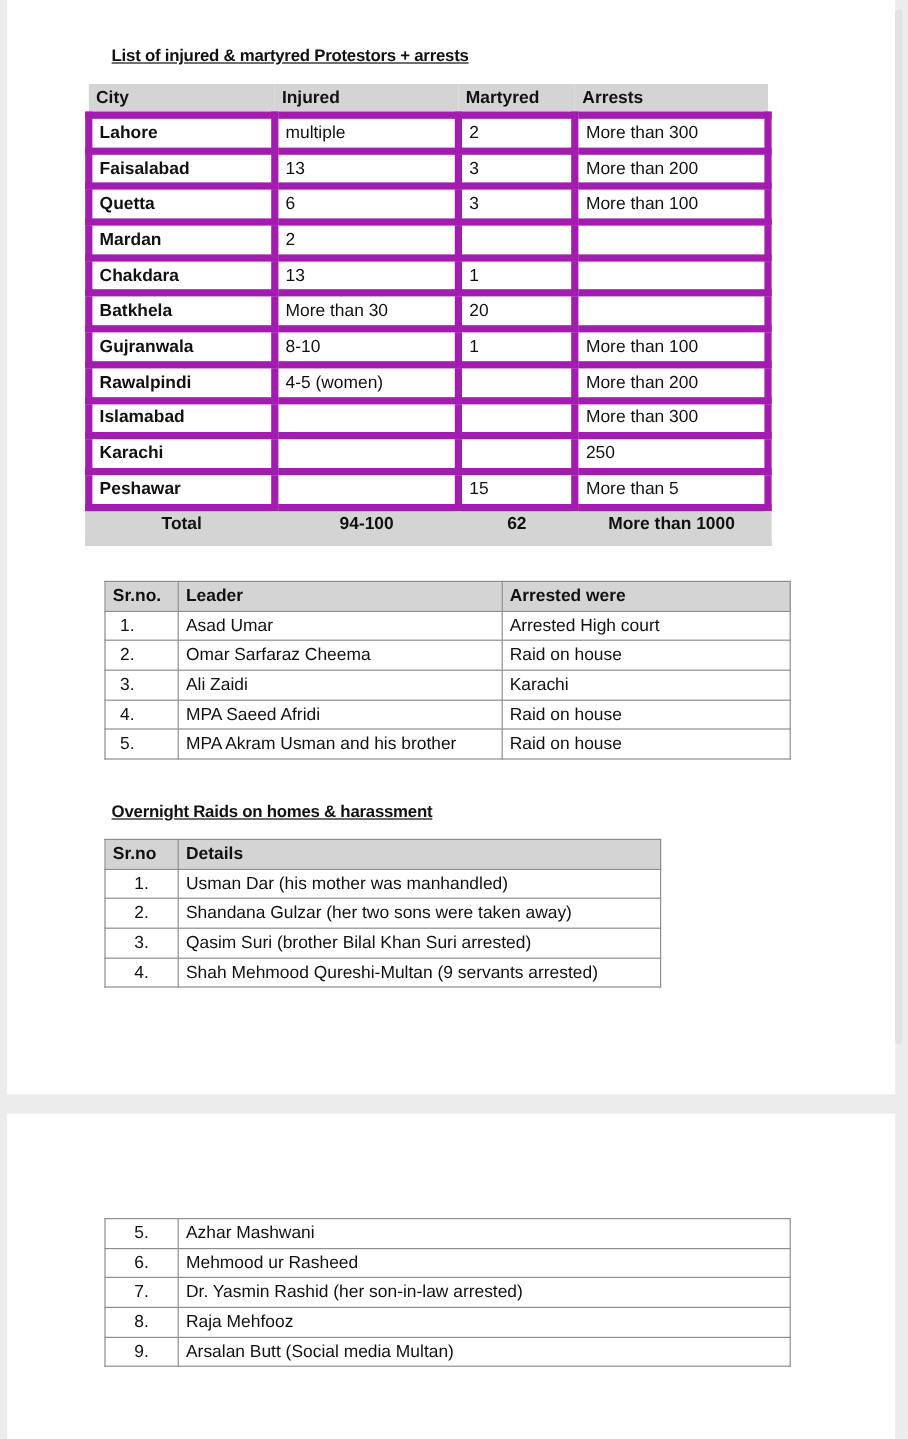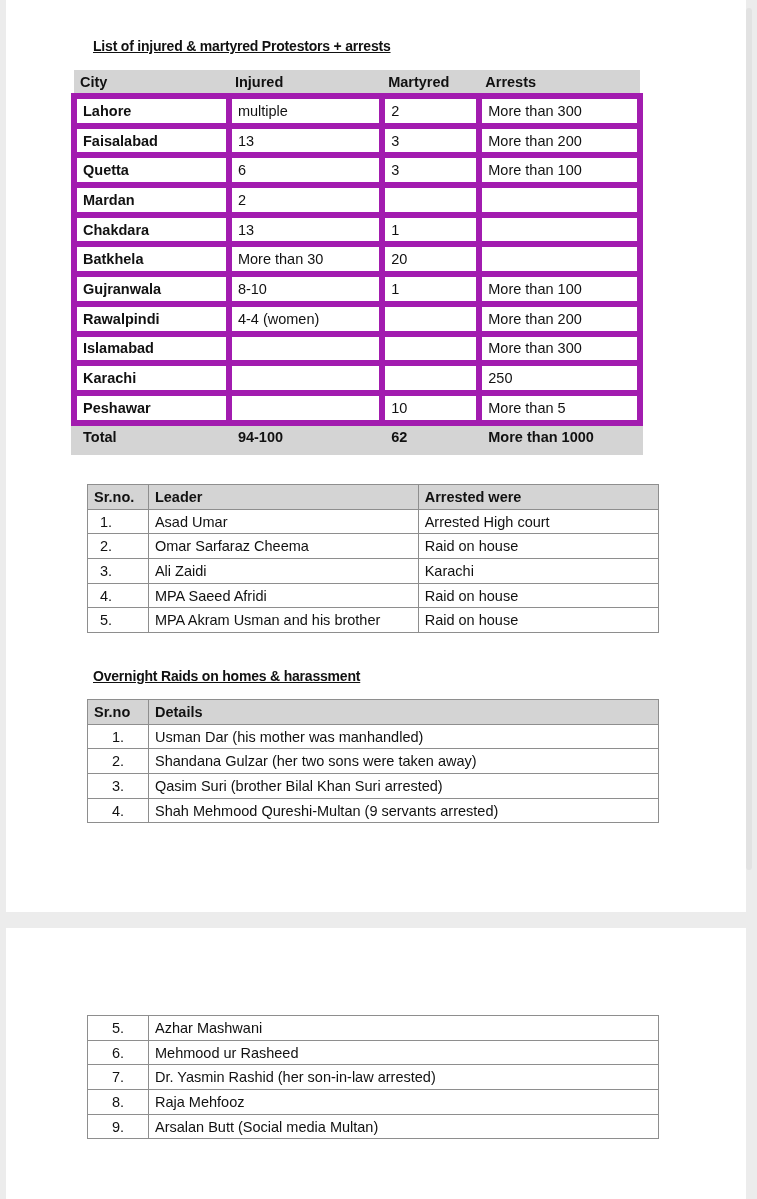--- a/index.html
+++ b/index.html
@@ -26,34 +26,34 @@
     letter-spacing: -0.2px;
   }
   table { border-collapse: collapse; position: absolute; font-size: 14.5px; }
   td, th { padding: 0 6px; height: 23.7px; text-align: left; white-space: nowrap; }
 
   
   .t1 { left: 71px; top: 70px; width: 572px; }
   .t1 th { background: #d4d4d4; font-weight: bold; border-bottom: 2.5px solid #8a8a8a; height: 23px; }
   .t1 td { border: 6px solid #a21caf; }
   .t1 td:first-child { font-weight: bold; }
-  .t1 tr.total td { background: #d4d4d4; font-weight: bold; border-color: #d4d4d4; }
+  .t1 tr.total td { background: #d4d4d4; font-weight: bold; border-color: #d4d4d4; text-align: center; }
   .t1 col.c1 { width: 157px; }
   .t1 col.c2 { width: 155px; }
   .t1 col.c3 { width: 98px; }
   .t1 col.c4 { width: 162px; }
 
   
   .t2, .t3, .t4 { border: 1px solid #8e8e8e; padding-left: 33px; }
   .t2 th, .t3 th { background: #d4d4d4; font-weight: bold; border: 1px solid #8e8e8e; }
   .t2 td, .t3 td, .t4 td { border: 1px solid #8e8e8e; }
   .t2 { left: 87px; top: 484px; width: 572px; }
   .t2 col.c1 { width: 61px; } .t2 col.c2 { width: 270px; } .t2 col.c3 { width: 241px; }
   .t2 td.num { padding-left: 12px; }
-  .t3 { left: 87px; top: 699px; width: 572px; }
+  .t3 { left: 87px; top: 699px; width: 464px; }
   .t4 { left: 87px; top: 1015px; width: 572px; }
   .t3 col.c1, .t4 col.c1 { width: 61px; }
   .t3 td.num, .t4 td.num { text-align: center; }
 </style>
 </head>
 <body>
 
 <div class="page page1">
   <div class="section-title" style="top:38px">List of injured &amp; martyred Protestors + arrests</div>
   <div class="section-title" style="top:668px">Overnight Raids on homes &amp; harassment</div>
@@ -114,40 +114,40 @@
         <td></td>
       </tr>
       <tr>
         <td>Gujranwala</td>
         <td>8-10</td>
         <td>1</td>
         <td>More than 100</td>
       </tr>
       <tr>
         <td>Rawalpindi</td>
-        <td>4-4 (women)</td>
+        <td>4-5 (women)</td>
         <td></td>
         <td>More than 200</td>
       </tr>
       <tr>
         <td>Islamabad</td>
         <td></td>
         <td></td>
         <td>More than 300</td>
       </tr>
       <tr>
         <td>Karachi</td>
         <td></td>
         <td></td>
         <td>250</td>
       </tr>
       <tr>
         <td>Peshawar</td>
         <td></td>
-        <td>10</td>
+        <td>15</td>
         <td>More than 5</td>
       </tr>
       <tr class="total">
         <td>Total</td>
         <td>94-100</td>
         <td>62</td>
         <td>More than 1000</td>
       </tr>
     </tbody>
 </table>

